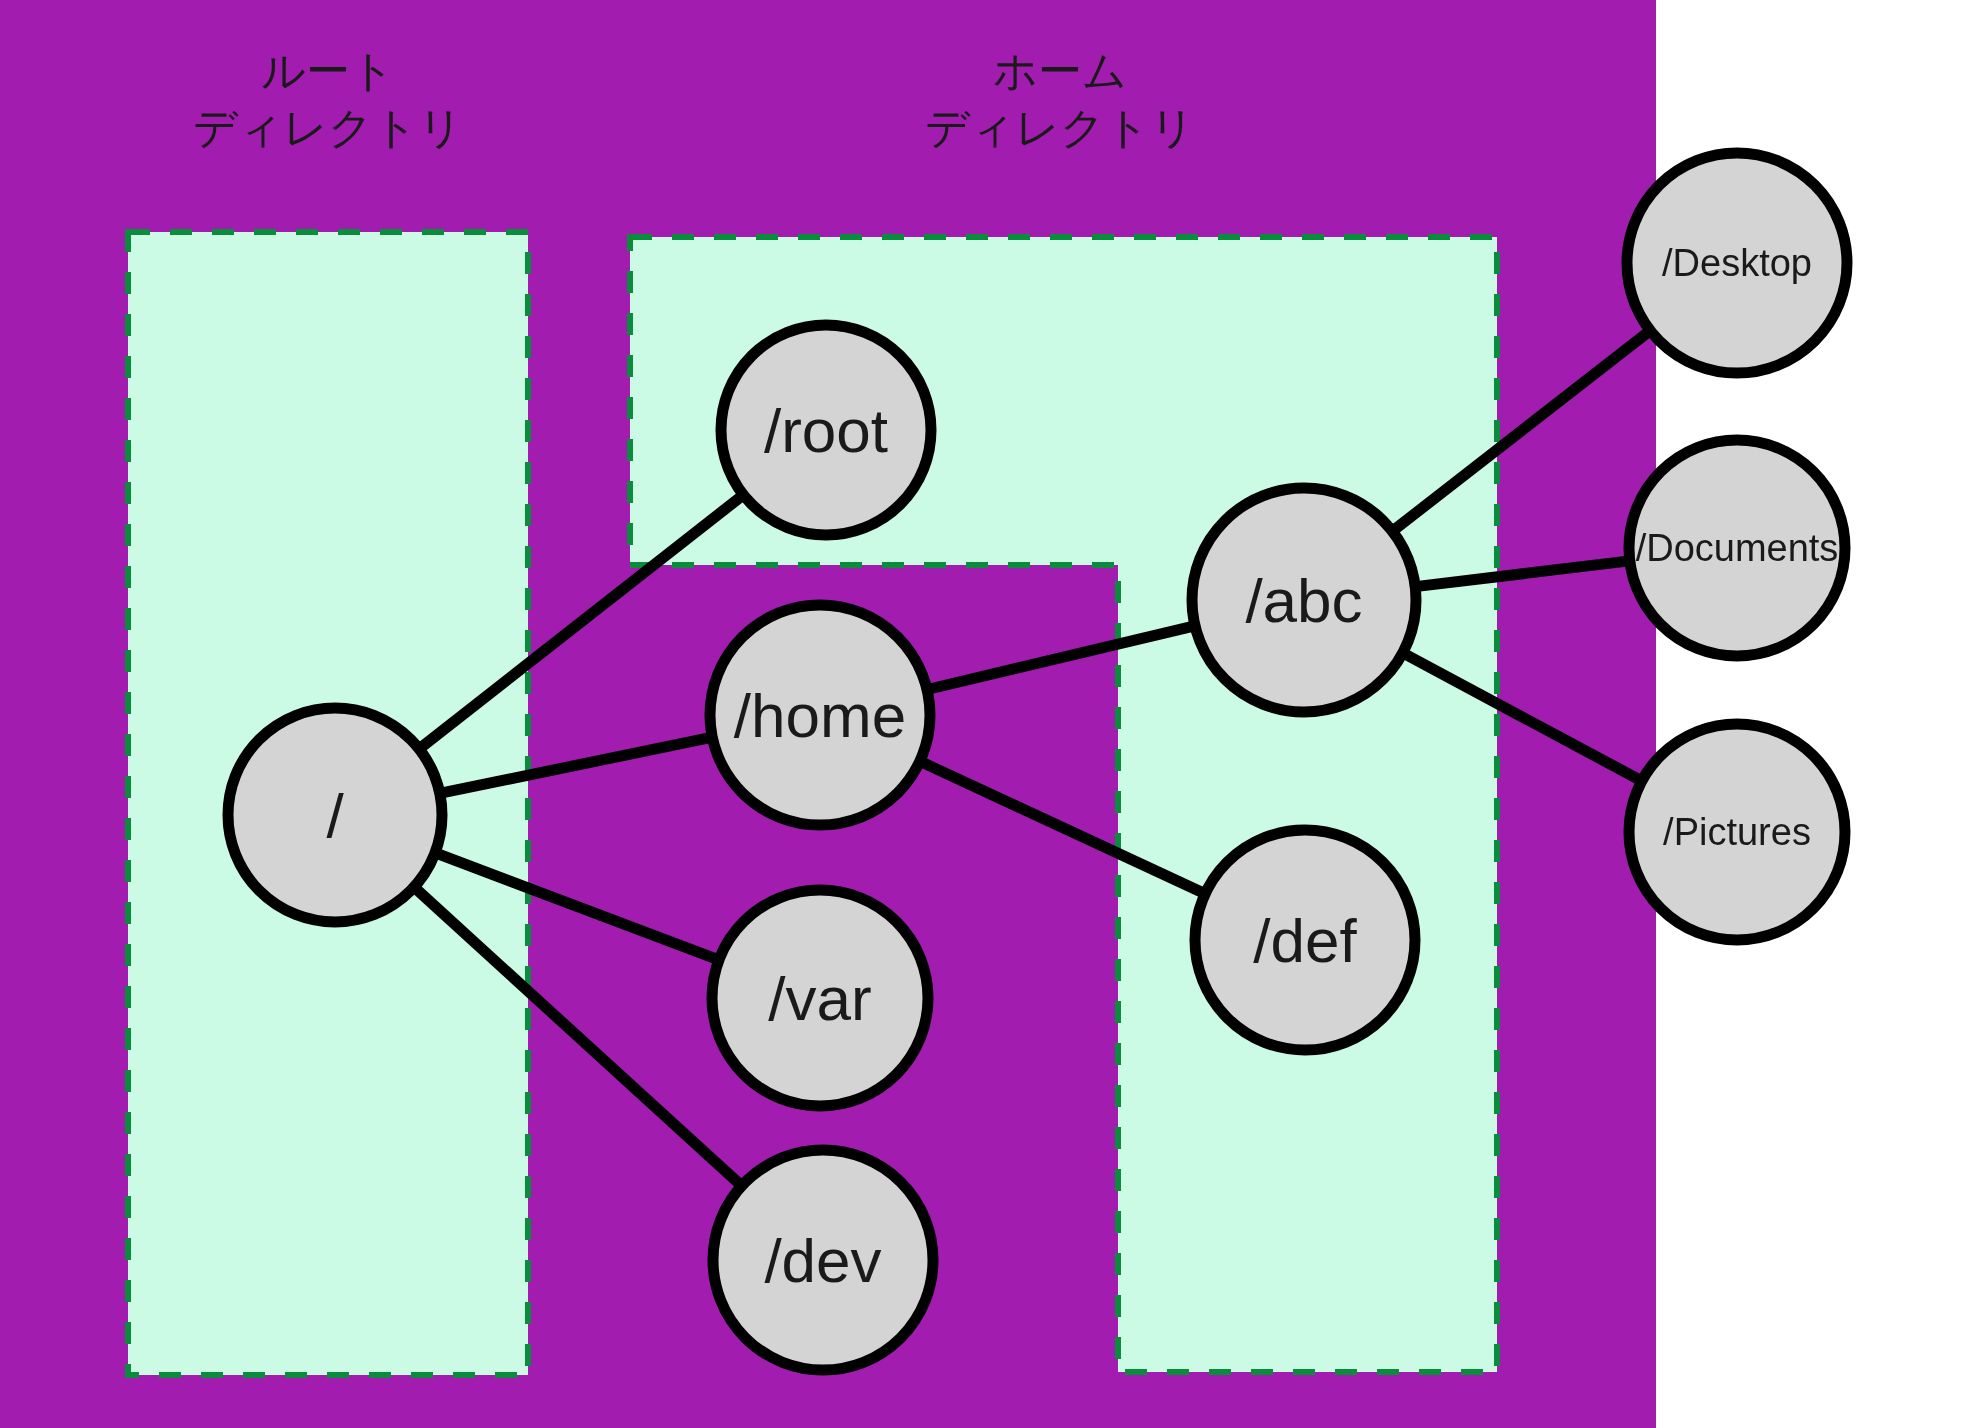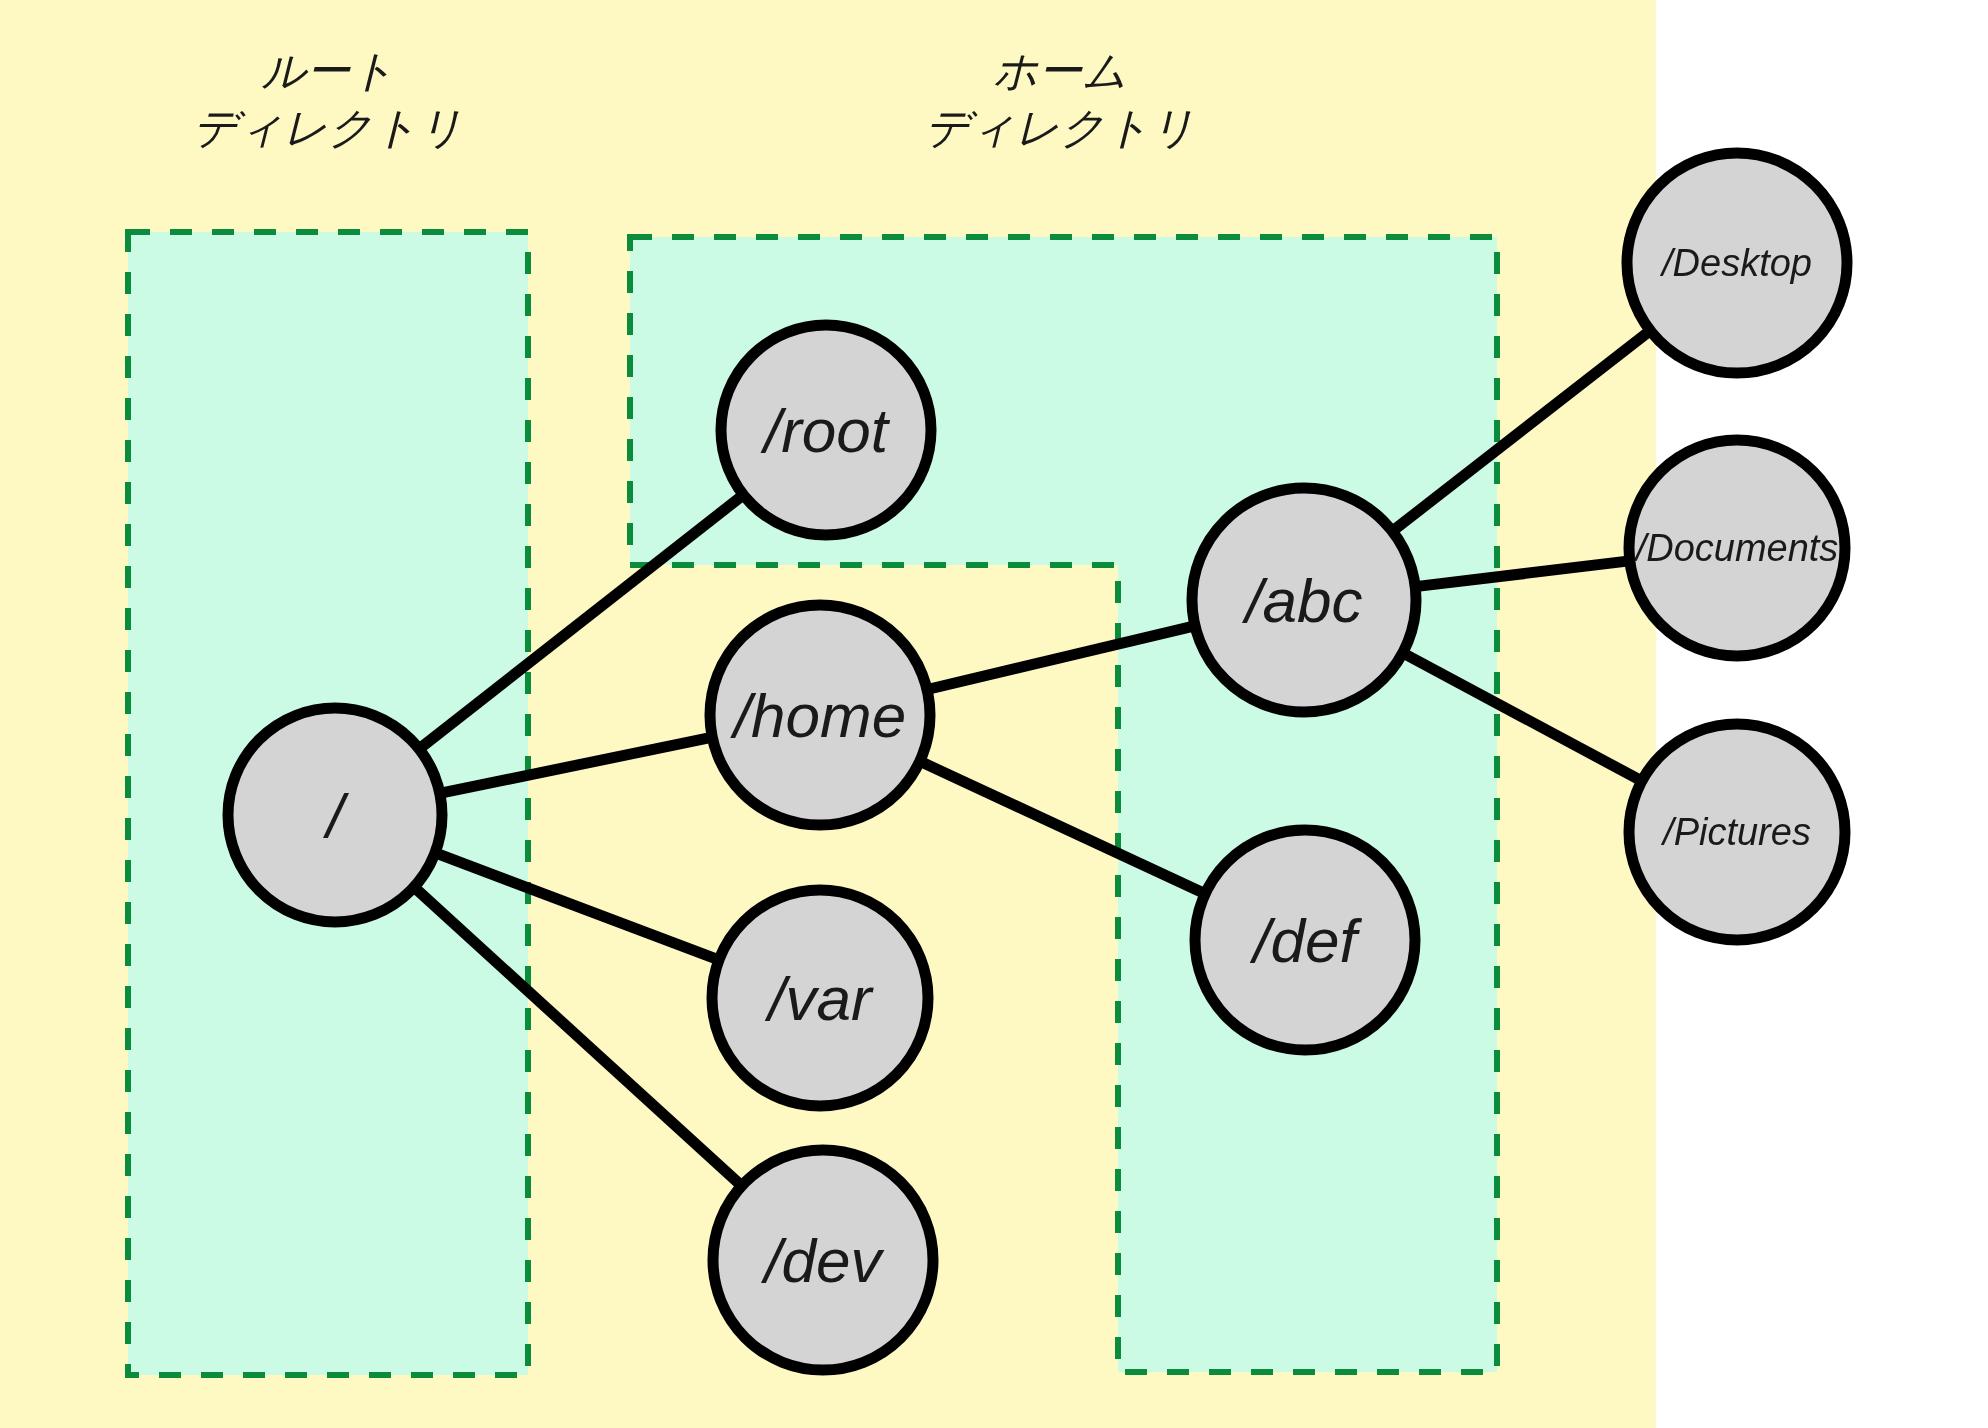--- a/index.html
+++ b/index.html
@@ -11,22 +11,21 @@
   body {
     font-family: "Liberation Sans", sans-serif;
     width: 1988px;
     height: 1428px;
     overflow: hidden;
   }
   #stage {
     position: relative;
     width: 1656px;
     height: 1428px;
-    background: #fef9c3;
-    font-style: italic;
+    background: #a21caf;
   }
   #diagram {
     position: absolute;
     top: 0;
     left: 0;
     width: 1988px;
     height: 1428px;
     display: block;
   }
   .region-fill { stroke-width: 0; }

